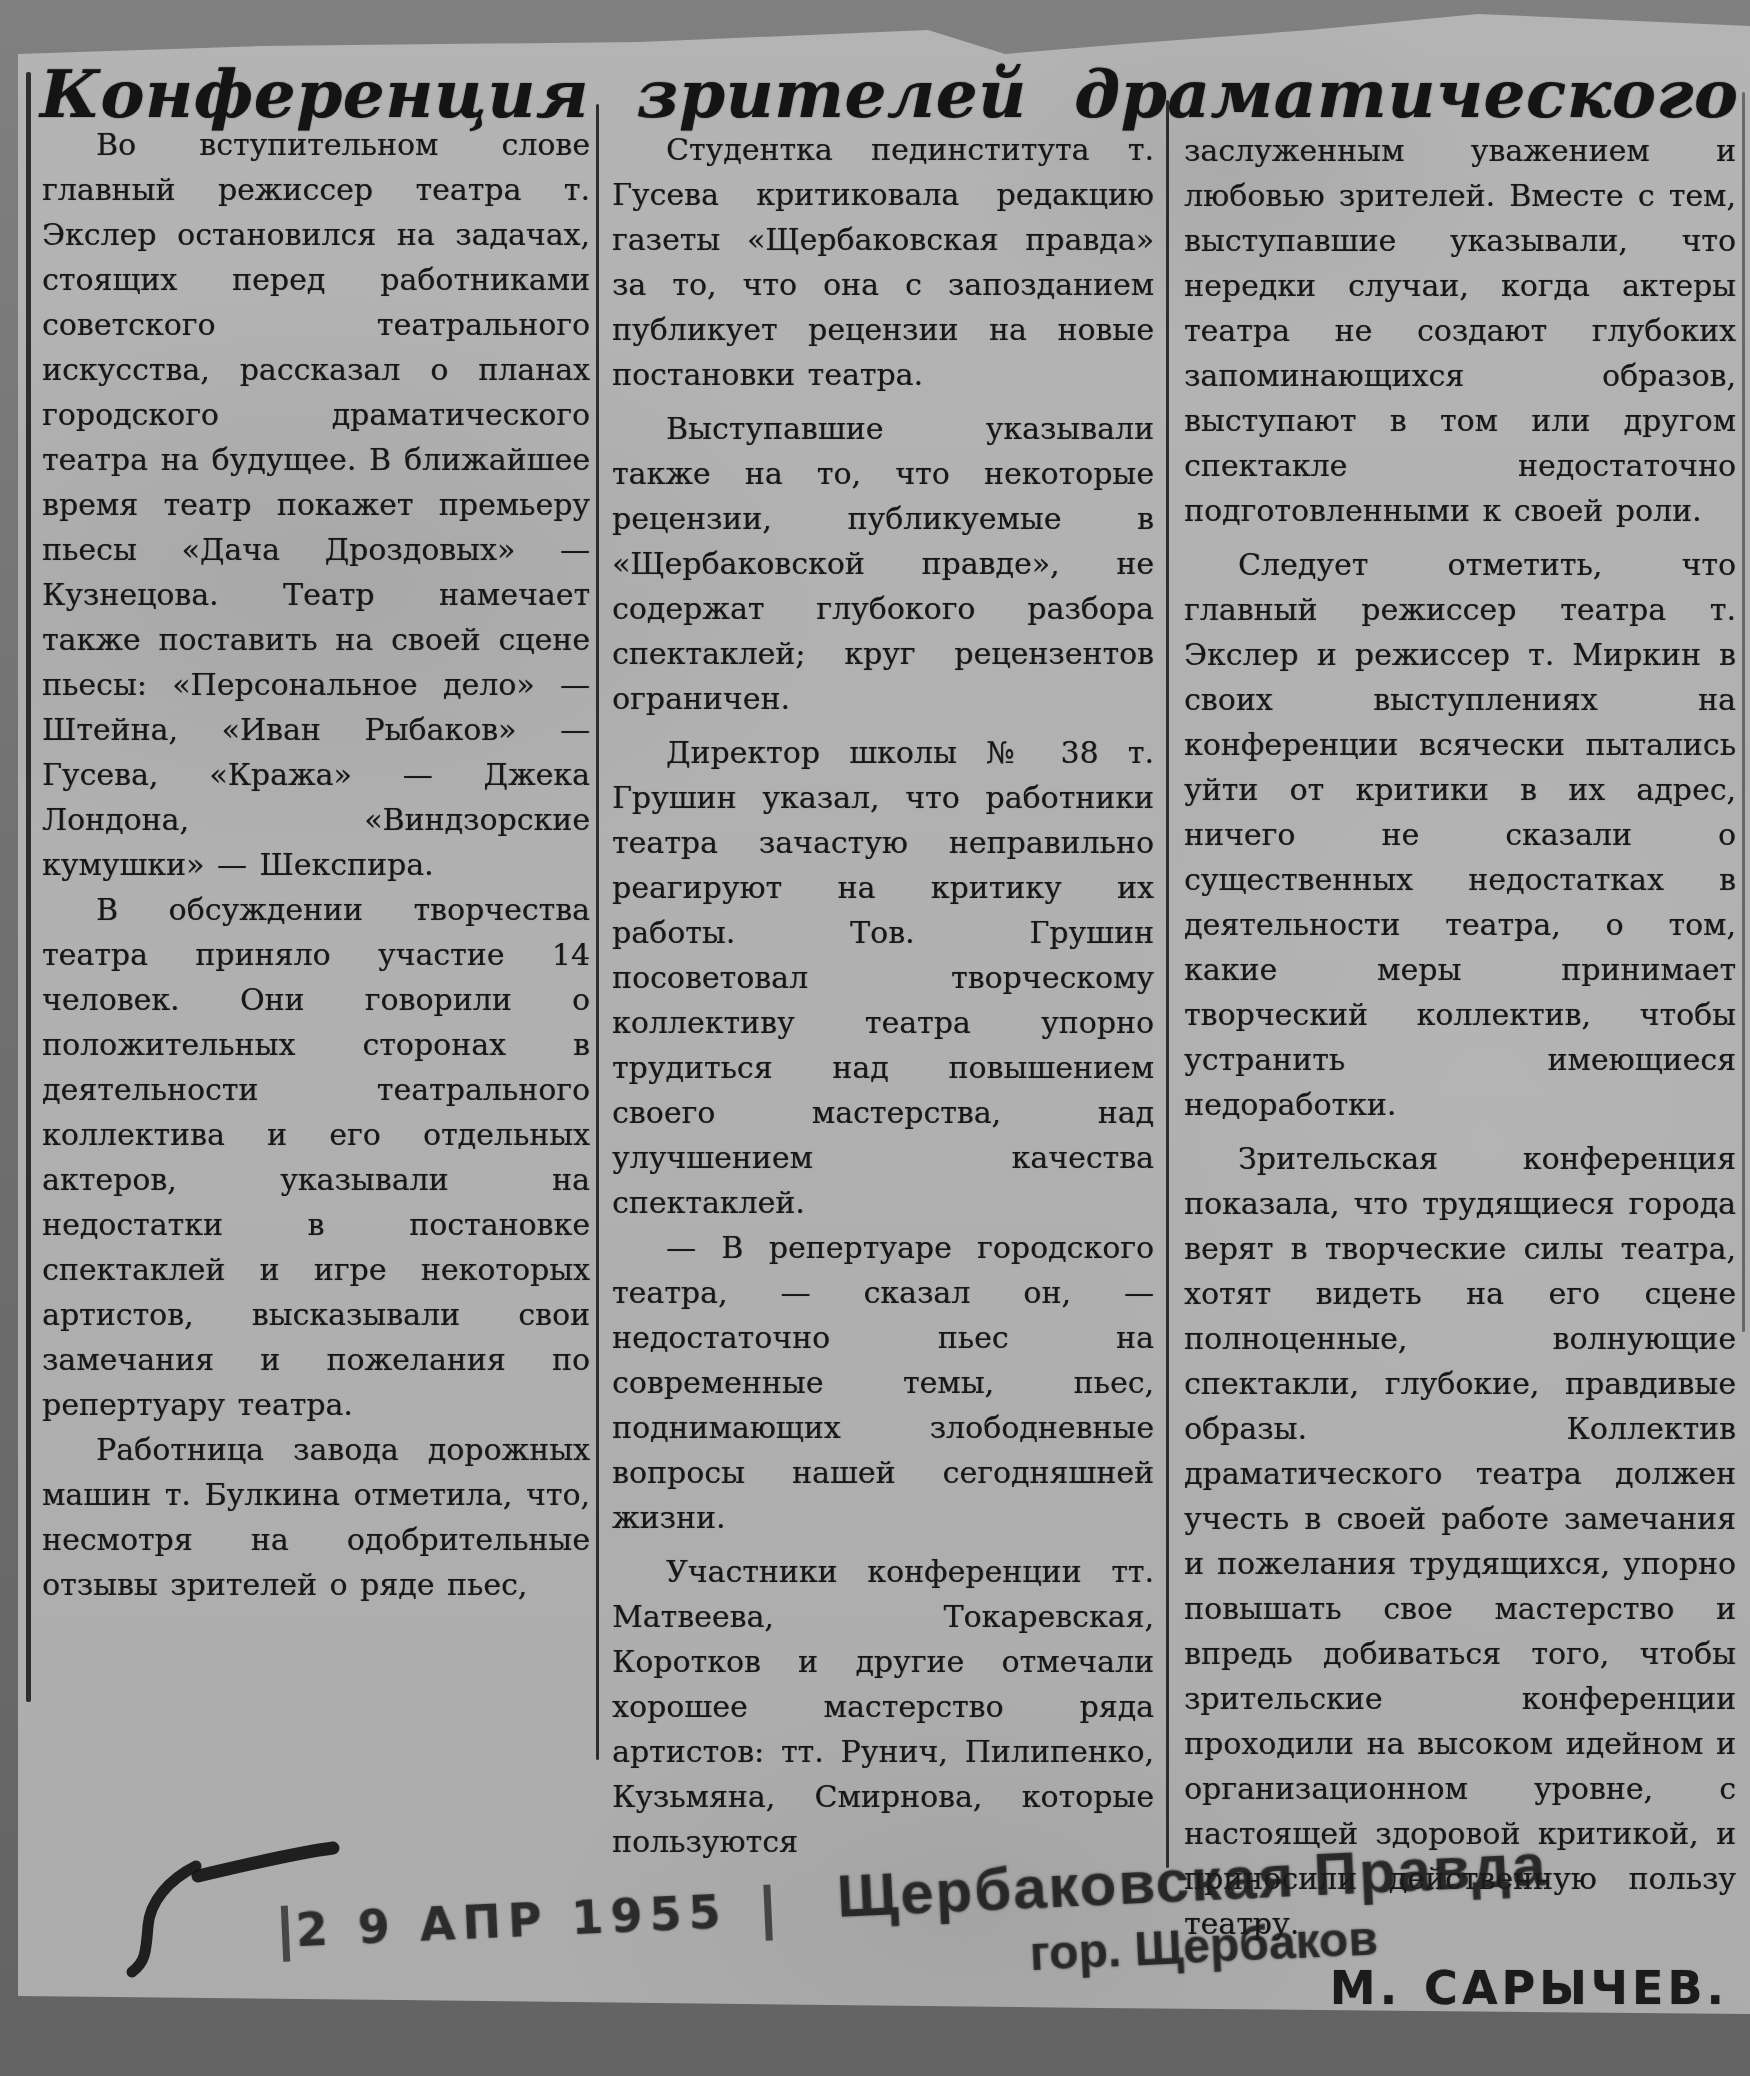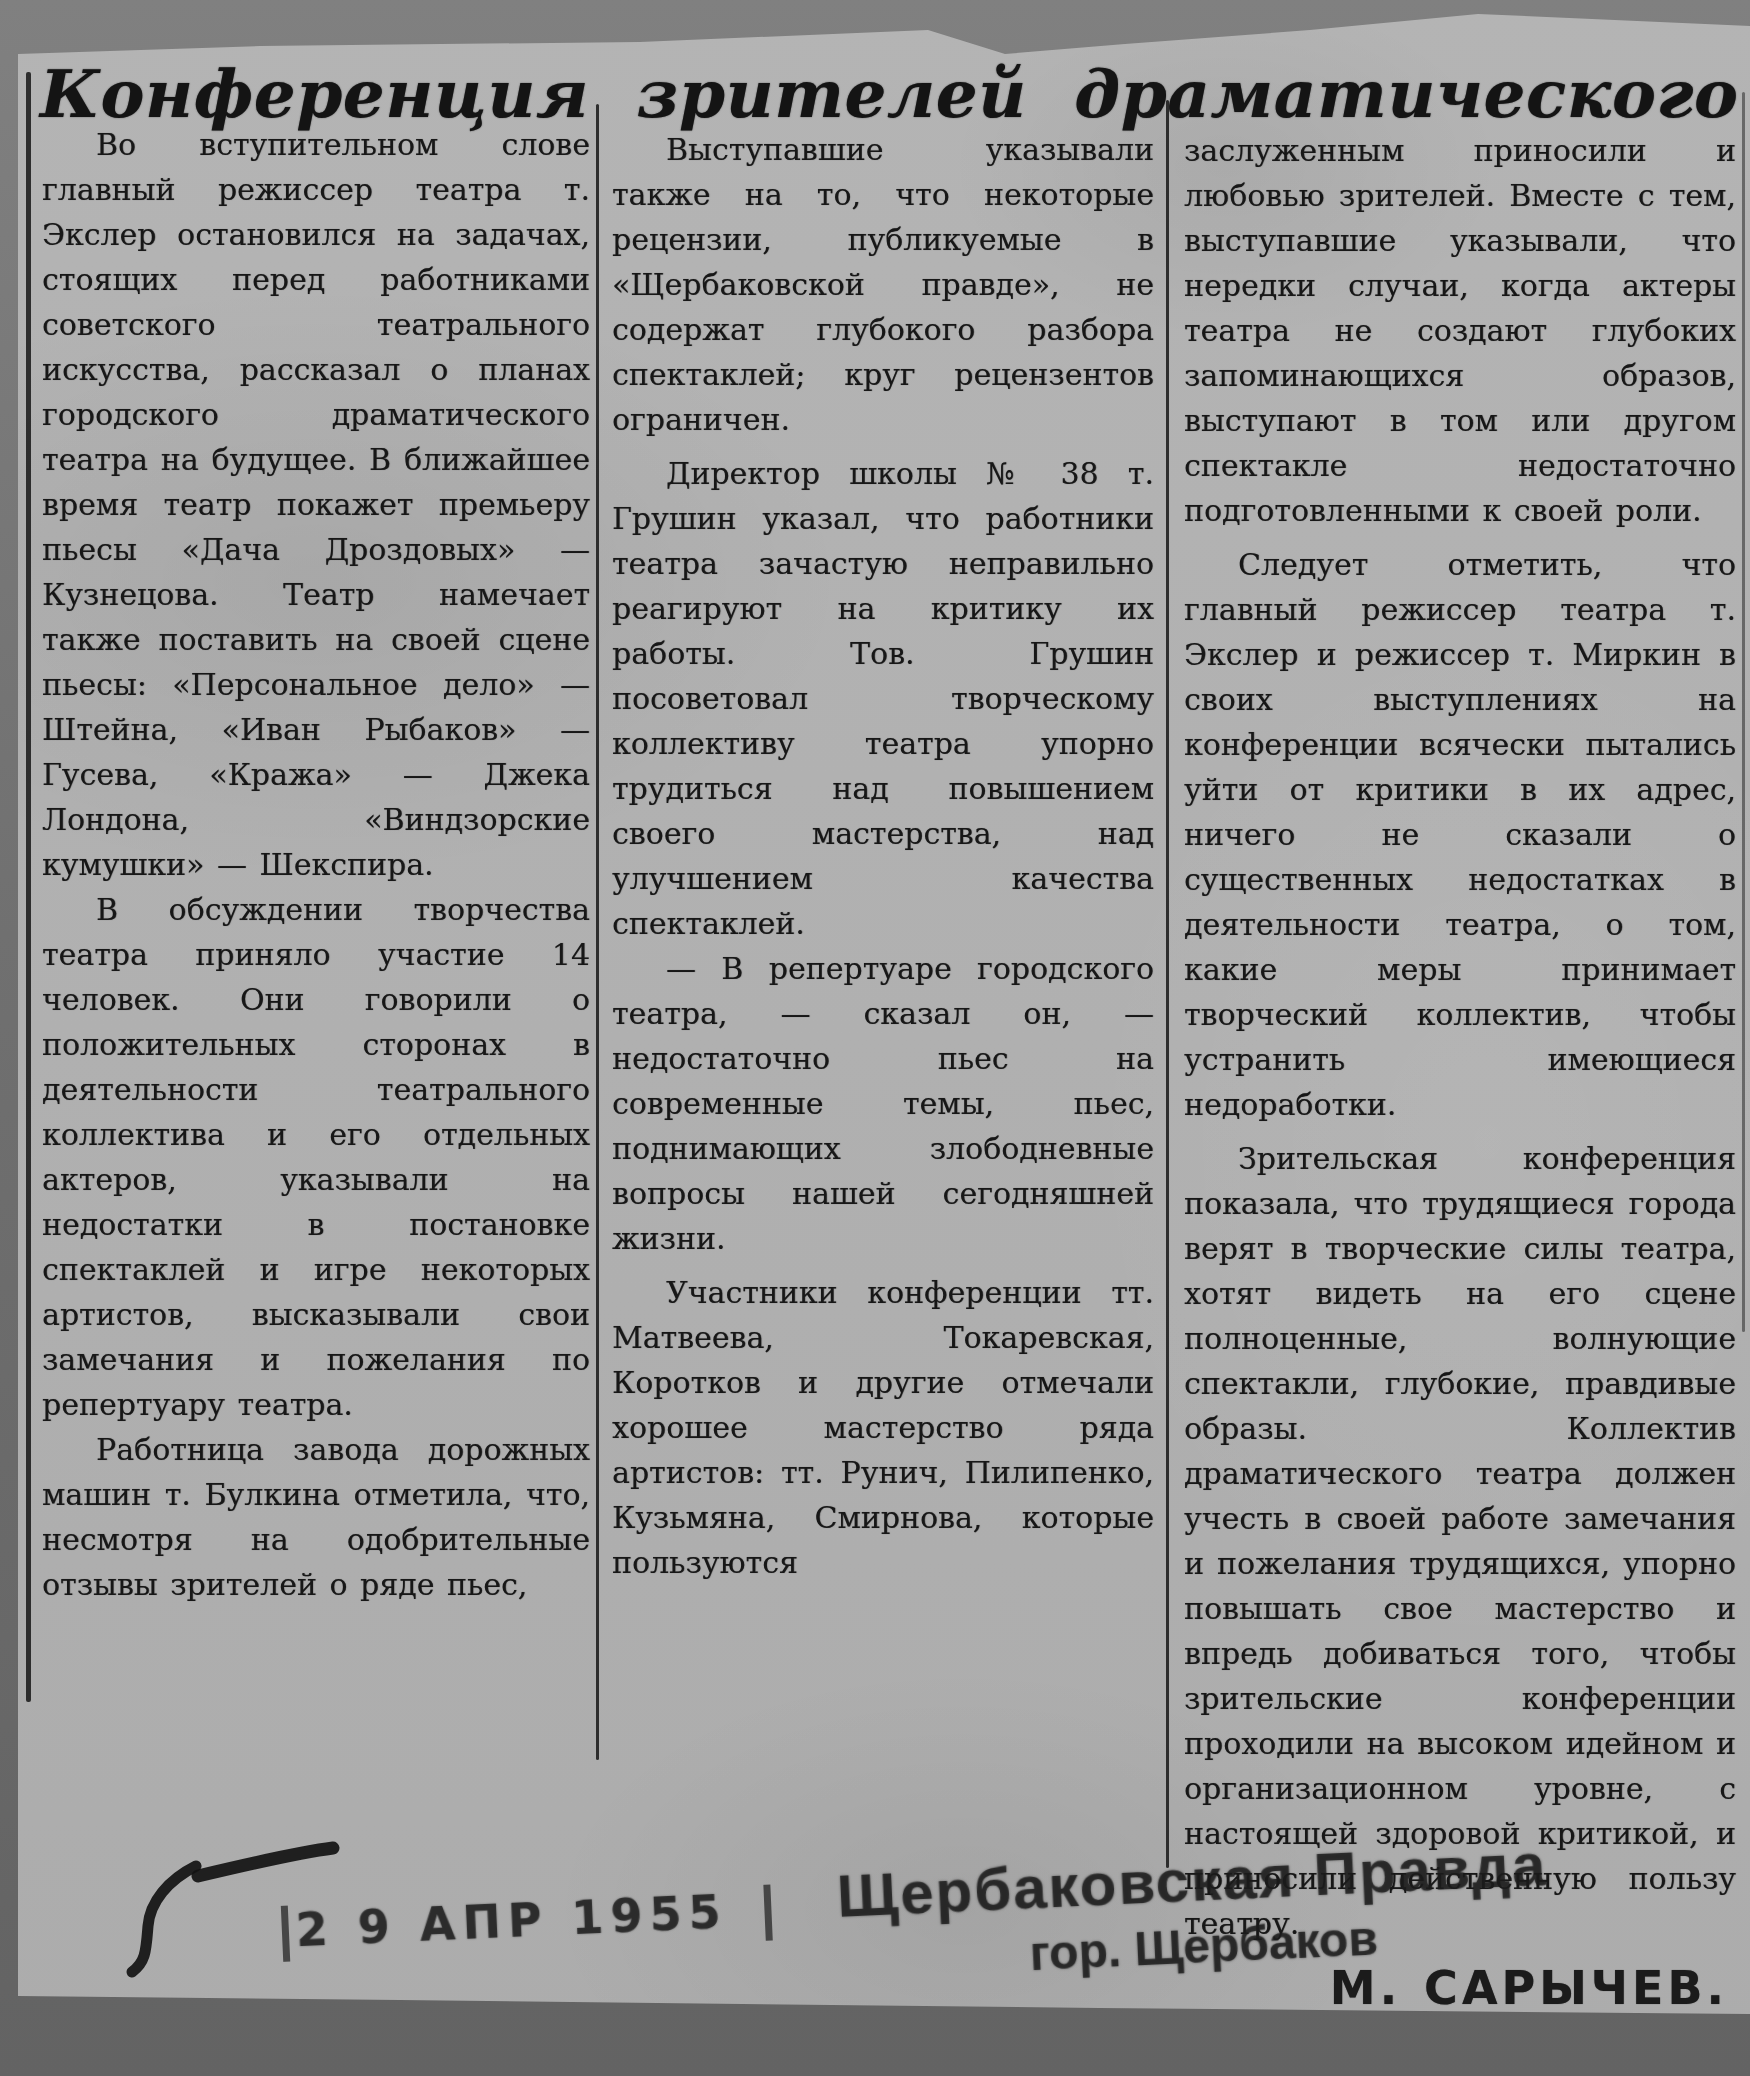--- a/index.html
+++ b/index.html
@@ -81,28 +81,29 @@
   <div class="vrule rule-mid2"></div>
   <div class="vrule rule-right"></div>
 
   <div class="col col1">
     <p>Во вступительном слове главный режиссер театра т. Экслер остановился на задачах, стоящих перед работниками советского театрального искусства, рассказал о планах городского драматического театра на будущее. В ближайшее время театр покажет премьеру пьесы «Дача Дроздовых» — Кузнецова. Театр намечает также поставить на своей сцене пьесы: «Персональное дело» — Штейна, «Иван Рыбаков» — Гусева, «Кража» — Джека Лондона, «Виндзорские кумушки» — Шекспира.</p>
     <p>В обсуждении творчества театра приняло участие 14 человек. Они говорили о положительных сторонах в деятельности театрального коллектива и его отдельных актеров, указывали на недостатки в постановке спектаклей и игре некоторых артистов, высказывали свои замечания и пожелания по репертуару театра.</p>
     <p>Работница завода дорожных машин т. Булкина отметила, что, несмотря на одобрительные отзывы зрителей о ряде пьес,</p>
   </div>
 
   <div class="col col2">
+    <p class="gap">Студентка пединститута т. Гусева критиковала редакцию газеты «Щербаковская правда» за то, что она с запозданием публикует рецензии на новые постановки театра.</p>
     <p class="gap">Выступавшие указывали также на то, что некоторые рецензии, публикуемые в «Щербаковской правде», не содержат глубокого разбора спектаклей; круг рецензентов ограничен.</p>
     <p class="gap">Директор школы № 38 т. Грушин указал, что работники театра зачастую неправильно реагируют на критику их работы. Тов. Грушин посоветовал творческому коллективу театра упорно трудиться над повышением своего мастерства, над улучшением качества спектаклей.</p>
     <p>— В репертуаре городского театра, — сказал он, — недостаточно пьес на современные темы, пьес, поднимающих злободневные вопросы нашей сегодняшней жизни.</p>
     <p class="gap">Участники конференции тт. Матвеева, Токаревская, Коротков и другие отмечали хорошее мастерство ряда артистов: тт. Рунич, Пилипенко, Кузьмяна, Смирнова, которые пользуются</p>
   </div>
 
   <div class="col col3">
-    <p class="noindent">заслуженным приносили и любовью зрителей. Вместе с тем, выступавшие указывали, что нередки случаи, когда актеры театра не создают глубоких запоминающихся образов, выступают в том или другом спектакле недостаточно подготовленными к своей роли.</p>
+    <p class="noindent">заслуженным уважением и любовью зрителей. Вместе с тем, выступавшие указывали, что нередки случаи, когда актеры театра не создают глубоких запоминающихся образов, выступают в том или другом спектакле недостаточно подготовленными к своей роли.</p>
     <p class="gap">Следует отметить, что главный режиссер театра т. Экслер и режиссер т. Миркин в своих выступлениях на конференции всячески пытались уйти от критики в их адрес, ничего не сказали о существенных недостатках в деятельности театра, о том, какие меры принимает творческий коллектив, чтобы устранить имеющиеся недоработки.</p>
     <p class="gap">Зрительская конференция показала, что трудящиеся города верят в творческие силы театра, хотят видеть на его сцене полноценные, волнующие спектакли, глубокие, правдивые образы. Коллектив драматического театра должен учесть в своей работе замечания и пожелания трудящихся, упорно повышать свое мастерство и впредь добиваться того, чтобы зрительские конференции проходили на высоком идейном и организационном уровне, с настоящей здоровой критикой, и приносили действенную пользу театру.</p>
     <div class="signature">М. САРЫЧЕВ.</div>
   </div>
 
   <svg class="pen-mark" width="1750" height="2076" viewBox="0 0 1750 2076" xmlns="http://www.w3.org/2000/svg">
     <path d="M 333 1848 C 300 1852 240 1866 198 1876" fill="none" stroke="#121212" stroke-width="13" stroke-linecap="round" opacity="0.92"></path>
     <path d="M 196 1866 C 168 1880 150 1902 148 1926 C 146 1950 146 1962 132 1972" fill="none" stroke="#121212" stroke-width="11" stroke-linecap="round" opacity="0.92"></path>
   </svg>
 

